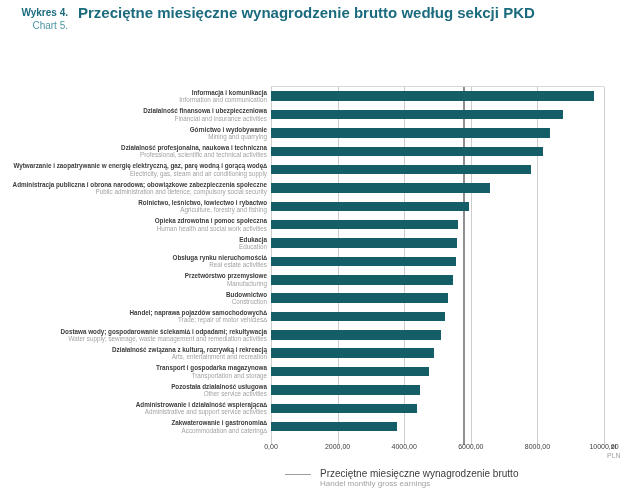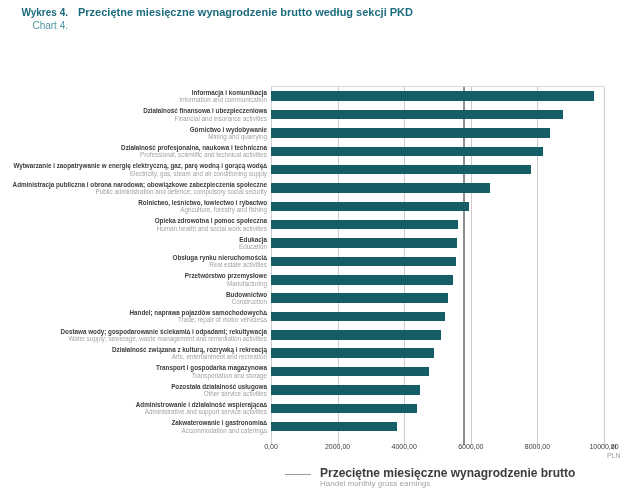--- a/index.html
+++ b/index.html
@@ -5,21 +5,21 @@
   html,body{margin:0;padding:0;}
   body{
     width:640px;height:497px;background:#ffffff;position:relative;overflow:hidden;
     font-family:"Liberation Sans", sans-serif;
   }
   
   .header{position:absolute;top:6px;left:8px;display:grid;grid-template-columns:60px auto;column-gap:10px;row-gap:0;}
   .h-num{text-align:right;font-size:10px;line-height:13px;}
   .h-num.pl{color:#1B6B7E;font-weight:bold;}
   .h-num.en{color:#4E95A6;}
-  .h-title{font-size:11px;line-height:13px;}
+  .h-title{font-size:15px;line-height:13px;}
   .h-title.pl{color:#1B6B7E;font-weight:bold;}
   .h-title.en{color:#4E95A6;}
   
   .plot-underlay{position:absolute;left:271px;top:86px;width:333px;height:358px;border-top:1px solid #d8d8d8;}
   .gridline{position:absolute;top:0;bottom:0;width:1px;background:#cdcdcd;}
   .refline{position:absolute;top:0;bottom:0;width:2px;}
   .rows{position:absolute;left:0;top:87px;width:640px;}
   .row{display:flex;align-items:center;height:18.37px;}
   .lbl{width:271px;box-sizing:border-box;padding-right:4px;text-align:right;}
   .lbl .pl{font-size:6.3px;line-height:7.3px;font-weight:bold;color:#3c3c3c;white-space:nowrap;}
@@ -27,32 +27,32 @@
   .track{flex:1;margin-right:36px;height:9.5px;position:relative;}
   .bar{height:100%;}
   
   .xaxis{position:absolute;left:271px;top:443px;width:333px;height:20px;}
   .ticklabel{position:absolute;top:0;width:60px;text-align:center;font-size:7px;color:#3c3c3c;}
   .unit-zl{position:absolute;left:calc(100% + 7px);top:0;font-size:7px;color:#3c3c3c;}
   .unit-pln{position:absolute;left:calc(100% + 3px);top:9px;font-size:7px;color:#9e9e9e;}
   
   .legend{position:absolute;left:285px;top:469px;display:flex;}
   .legend-swatch{width:26px;height:1px;background:#9e9e9e;margin-top:5px;margin-right:9px;}
-  .legend-pl{font-size:12px;line-height:9.5px;font-weight:bold;color:#3c3c3c;}
+  .legend-pl{font-size:10px;line-height:9.5px;font-weight:normal;color:#3c3c3c;}
   .legend-en{font-size:8px;line-height:9.5px;color:#a2a2a2;}
 </style>
 </head>
 <body>
 
 <div class="header">
   <div class="h-num pl">Wykres 4.</div>
   <div>
     <div class="h-title pl">Przeciętne miesięczne wynagrodzenie brutto według sekcji PKD</div>
   </div>
-  <div class="h-num en">Chart 4.</div>
+  <div class="h-num en">Chart 5.</div>
 </div>
 
 <div class="plot-underlay">
     <div class="gridline" style="left: 0%; background: rgb(205, 205, 205);"></div>
     <div class="gridline" style="left: 20%; background: rgb(205, 205, 205);"></div>
     <div class="gridline" style="left: 40%; background: rgb(205, 205, 205);"></div>
     <div class="gridline" style="left: 60%; background: rgb(205, 205, 205);"></div>
     <div class="gridline" style="left: 80%; background: rgb(205, 205, 205);"></div>
     <div class="gridline" style="left: 100%; background: rgb(205, 205, 205);"></div>
     <div class="refline" style="left: 57.7%; background: rgb(143, 143, 143);"></div>

